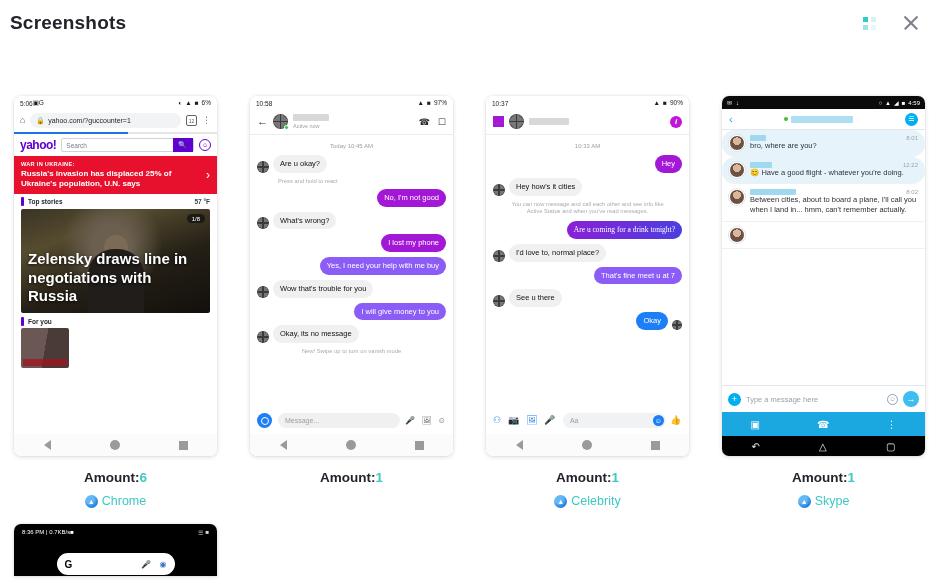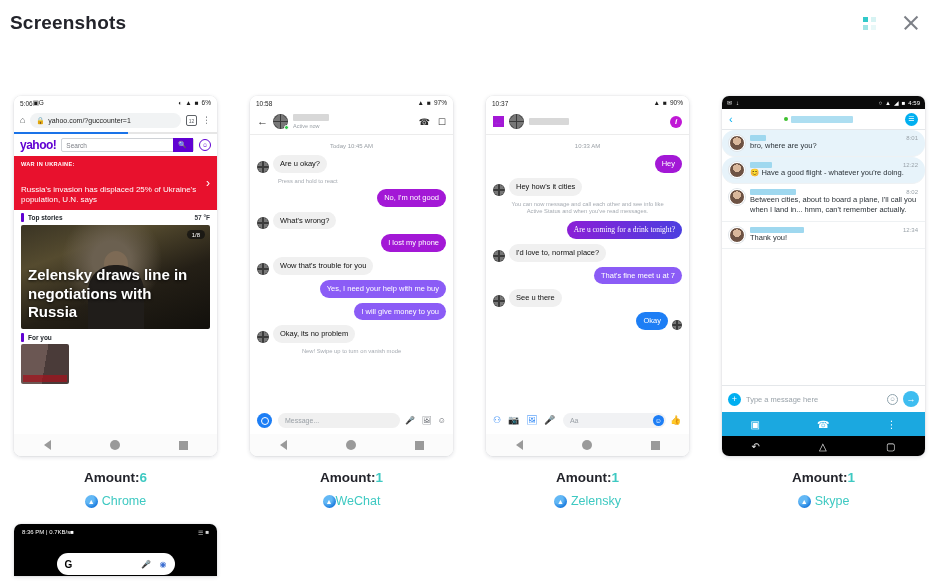--- a/index.html
+++ b/index.html
@@ -125,21 +125,21 @@
     flex:1; height:14px; border:1px solid #cfd2d6; border-radius:2px;
     display:flex; align-items:center; font-size:6.5px; color:#7c7f86; padding-left:4px;
   }
   .y-go { width:20px;height:14px;background:#6001d2;margin-left:auto;display:flex;align-items:center;justify-content:center;color:#fff;font-size:7px;}
   .y-avatar { width:12px;height:12px;border-radius:50%;border:1.2px solid #6001d2;display:flex;align-items:center;justify-content:center;font-size:6px;color:#6001d2;}
   .ukr-banner {
     background:#e8112d; color:#fff; padding:5px 7px;
     display:flex; align-items:center;
   }
   .ukr-kicker { font-size:5.6px; font-weight:bold; letter-spacing:.3px; }
-  .ukr-head { font-size:8px; font-weight:normal; line-height:1.25; margin-top:18px; }
+  .ukr-head { font-size:8px; font-weight:bold; line-height:1.25; margin-top:2px; }
   .ukr-arrow { margin-left:auto; font-size:12px; font-weight:300; padding-left:6px; }
   .topstories {
     display:flex; align-items:center; gap:4px;
     padding:3px 7px; font-size:6.5px; color:#1d2228; font-weight:bold; background:#fff;
   }
   .ts-bar { width:3px;height:9px;background:#6001d2;border-radius:1px;}
   .ts-temp { margin-left:auto; font-weight:bold; color:#3b3f46; }
   .hero {
     height:104px; margin:0 7px; position:relative; border-radius:2px; overflow:hidden;
     background:
@@ -455,35 +455,35 @@
 
           <div class="msg-row">
             <span class="avatar-sm" style="width:12px;height:12px"></span>
             <span class="bub in">What's wrong?</span>
           </div>
 
           <div class="msg-row out">
             <span class="bub out purple">I lost my phone</span>
           </div>
 
+          <div class="msg-row out">
+            <span class="bub out blue">Yes, I need your help with me buy</span>
+          </div>
+
           <div class="msg-row">
             <span class="avatar-sm" style="width:12px;height:12px"></span>
             <span class="bub in">Wow that's trouble for you</span>
           </div>
-
-          <div class="msg-row out">
-            <span class="bub out blue">Yes, I need your help with me buy</span>
-          </div>
           <div class="msg-row out">
             <span class="bub out blue">I will give money to you</span>
           </div>
 
           <div class="msg-row">
             <span class="avatar-sm" style="width:12px;height:12px"></span>
-            <span class="bub in">Okay, its no problem</span>
+            <span class="bub in">Okay, its no message</span>
           </div>
 
           <div class="hint c">New! Swipe up to turn on vanish mode</div>
         </div>
 
         <div class="composer">
           <span class="cam-circle"></span>
           <span class="msg-pill">
             <span>Message...</span>
           </span>
@@ -497,24 +497,20 @@
         <div class="navbar">
           <span class="nav-back"></span>
           <span class="nav-home"></span>
           <span class="nav-rec"></span>
         </div>
       </div>
 
       <div class="caption">
         <div class="amount">
           <span>Amount:</span><span class="num">1</span>
-        </div>
-        <div class="appline tight">
-          <span class="app-dot">▲</span>
-          <span>WeChat</span>
         </div>
       </div>
     </div>
 
     <div class="cell">
       <div class="phone">
         <div class="sbar">
           <span>10:37</span>
           <span class="right">
             <span class="ic">▲</span>
@@ -588,21 +584,21 @@
           <span class="nav-rec"></span>
         </div>
       </div>
 
       <div class="caption">
         <div class="amount">
           <span>Amount:</span><span class="num">1</span>
         </div>
         <div class="appline">
           <span class="app-dot">▲</span>
-          <span>Zelensky</span>
+          <span>Celebrity</span>
         </div>
       </div>
     </div>
 
     <div class="cell">
       <div class="phone">
         <div class="sk-sbar">
           <span>✉</span>
           <span>↓</span>
           <span class="right">
@@ -652,27 +648,20 @@
               <span class="sk-line">
                 <span class="sk-who w2"></span>
                 <span class="sk-time">8:02</span>
               </span>
               <span class="sk-text">Between cities, about to board a plane, I'll call you when I land in... hmm, can't remember actually.</span>
             </span>
           </div>
 
           <div class="sk-msg">
             <span class="sk-av"></span>
-            <span class="sk-body">
-              <span class="sk-line">
-                <span class="sk-who w4"></span>
-                <span class="sk-time">12:34</span>
-              </span>
-              <span class="sk-text">Thank you!</span>
-            </span>
           </div>
         </div>
 
         <div class="sk-comp">
           <span class="sk-plus">+</span>
           <span class="sk-input">Type a message here</span>
           <span class="sk-emo">☺</span>
           <span class="sk-send">→</span>
         </div>
 

